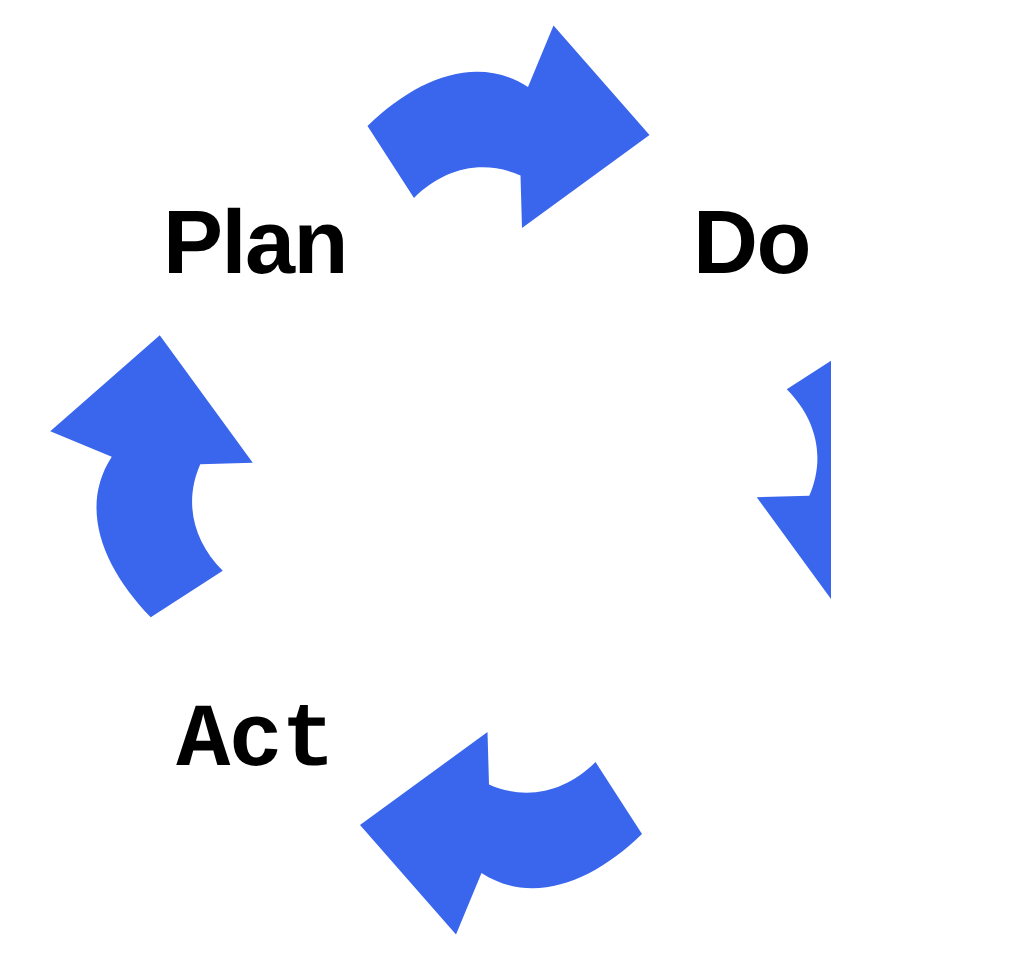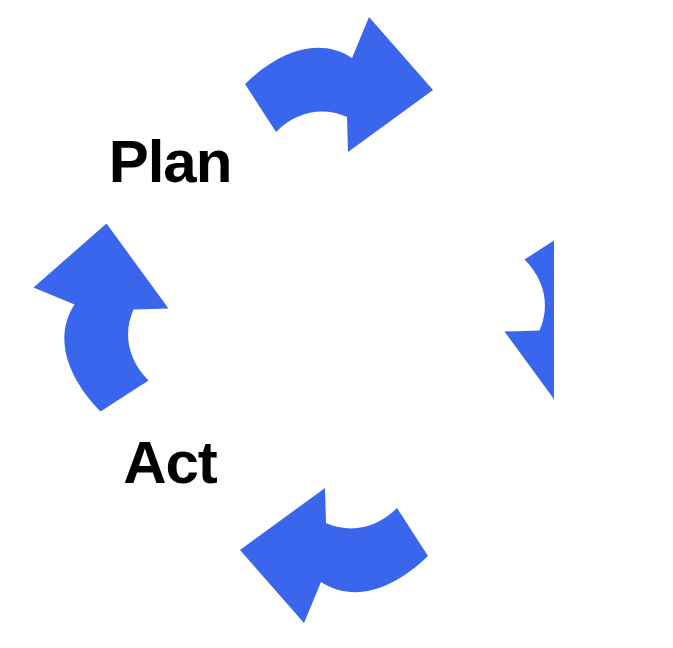--- a/index.html
+++ b/index.html
@@ -28,21 +28,21 @@
     font-weight: bold;
     line-height: 1;
     text-align: center;
     letter-spacing: -1px;
     white-space: nowrap;
     user-select: none;
   }
   .label-plan  { left:  85px; top: 132px; }
   .label-do    { left: 416px; top: 132px; }
   .label-check { left: 416px; top: 457px; }
-  .label-act   { left:  85px; top: 433px; }
+  .label-act   { left:  85px; top: 465px; font-family: Liberation Mono, monospace; }
 </style>
 </head>
 <body>
 
 <div class="stage">
 
   <svg width="673" height="648" viewBox="0 0 673 648">
     <defs>
       <path id="cycle-arrow" d="M245 84
                C278 52 318 36 352 58
@@ -56,17 +56,18 @@
     <g fill="#3966EC">
       <use href="#cycle-arrow"></use>
       <use href="#cycle-arrow" transform="rotate(90 336.5 320)"></use>
       <use href="#cycle-arrow" transform="rotate(180 336.5 320)"></use>
       <use href="#cycle-arrow" transform="rotate(270 336.5 320)"></use>
     </g>
   </svg>
 
   <div class="step-label label-plan">Plan</div>
 
+  <div class="step-label label-do">Do</div>
 
 
   <div class="step-label label-act">Act</div>
 
 </div>
 
 </body></html>

